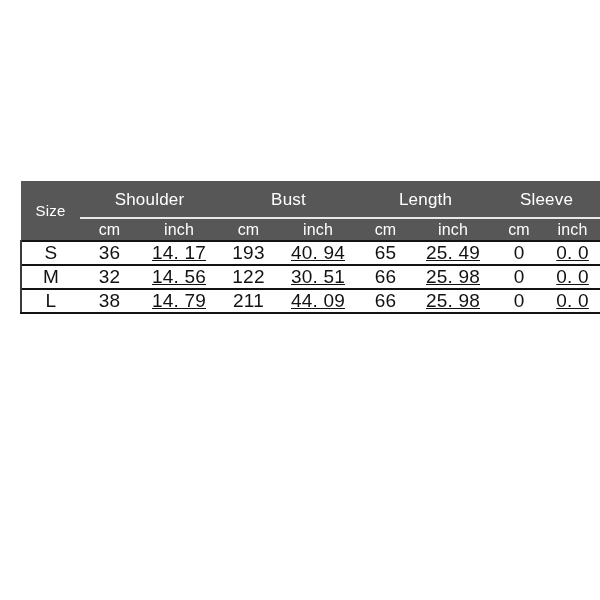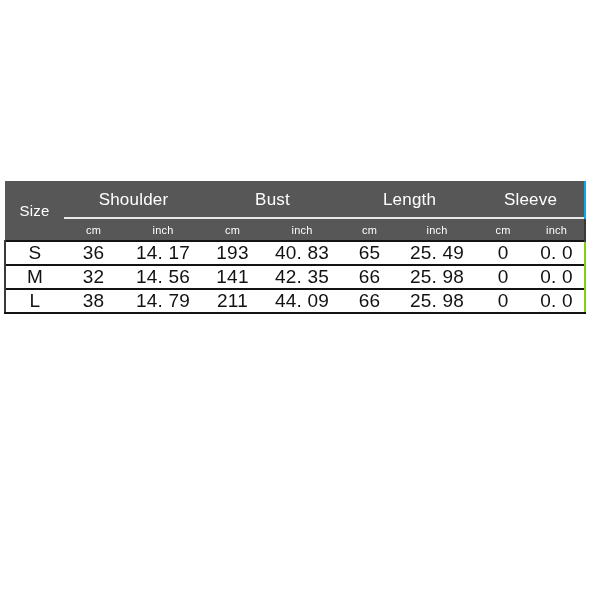--- a/index.html
+++ b/index.html
@@ -9,21 +9,21 @@
   body {
     width: 600px;
     height: 600px;
     background: #ffffff;
     font-family: "Liberation Sans", sans-serif;
     overflow: hidden;
   }
 
   #size-chart-wrap {
     position: absolute;
-    left: 4px;
+    left: 20px;
     top: 181px;
     width: 580px;
   }
 
   table.size-chart {
     width: 580px;
     border-collapse: collapse;
     table-layout: fixed;
   }
 
@@ -56,21 +56,21 @@
     padding-bottom: 2px;
     letter-spacing: 0.2px;
   }
 
   
   tr.group-row th.group-head {
     box-shadow: inset 0 -3px 0 -1px #e9e9e9;
   }
 
   th.unit-head {
-    font-size: 11px;
+    font-size: 16px;
     text-align: center;
     vertical-align: middle;
     height: 21px;
     letter-spacing: 0.2px;
   }
 
   th.unit-head.last-col {
     border-right: 2px solid #3a3a3a;
   }
   th.group-head.last-group {
@@ -97,20 +97,21 @@
   tbody td.col-size {
     border-left: 2px solid #3a3a3a;
   }
   tbody td.col-last {
     border-right: 2px solid #84cc16;
   }
 
   
   .dec {
     letter-spacing: 0.2px;
+    text-decoration: underline;
   }
 </style>
 </head>
 <body>
 
 <div id="size-chart-wrap">
   <table class="size-chart">
     <colgroup>
       <col style="width:59px">
       <col style="width:59px">
@@ -142,32 +143,32 @@
         <th class="unit-head last-col">inch</th>
       </tr>
     </thead>
 
     <tbody>
       <tr>
         <td class="col-size">S</td>
         <td>36</td>
         <td class="dec">14. 17</td>
         <td>193</td>
-        <td class="dec">40. 83</td>
+        <td class="dec">40. 94</td>
         <td>65</td>
         <td class="dec">25. 49</td>
         <td>0</td>
         <td class="dec col-last">0. 0</td>
       </tr>
       <tr>
         <td class="col-size">M</td>
         <td>32</td>
         <td class="dec">14. 56</td>
-        <td>141</td>
-        <td class="dec">42. 35</td>
+        <td>122</td>
+        <td class="dec">30. 51</td>
         <td>66</td>
         <td class="dec">25. 98</td>
         <td>0</td>
         <td class="dec col-last">0. 0</td>
       </tr>
       <tr>
         <td class="col-size">L</td>
         <td>38</td>
         <td class="dec">14. 79</td>
         <td>211</td>

